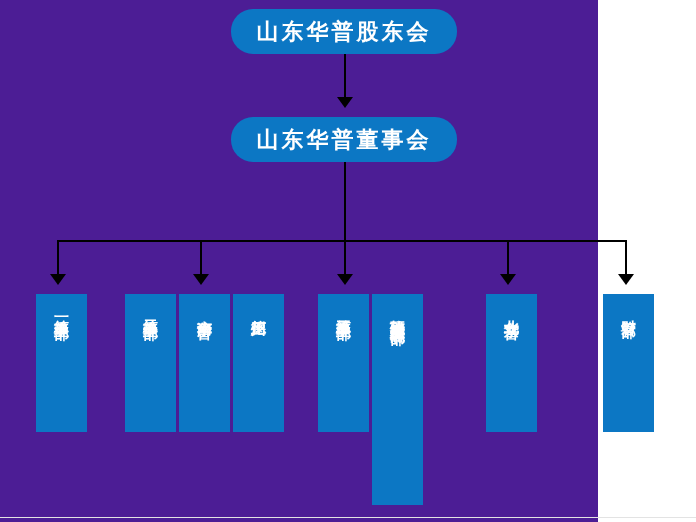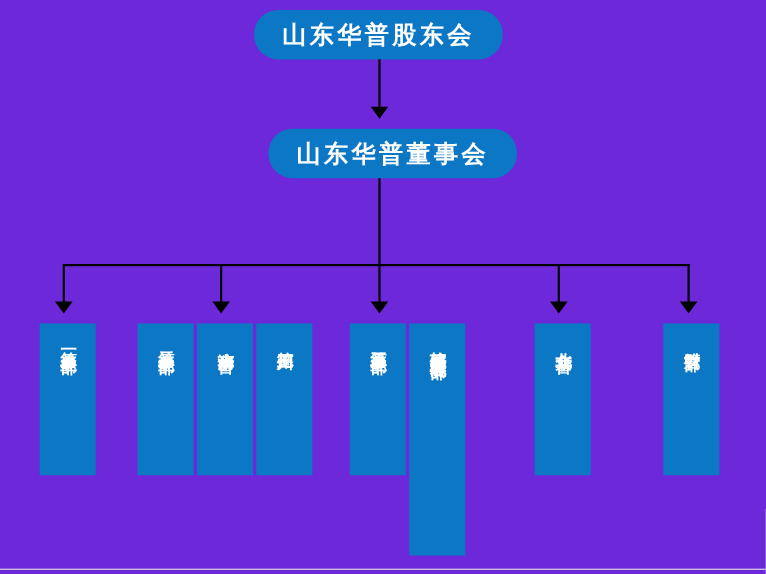--- a/index.html
+++ b/index.html
@@ -9,23 +9,23 @@
   body {
     width: 696px;
     height: 522px;
     background: #ffffff;
     font-family: "Liberation Sans", "DejaVu Sans", sans-serif;
     overflow: hidden;
   }
 
   #chart-canvas {
     position: relative;
-    width: 696px;
+    width: 598px;
     height: 522px;
-    background: #6d28d9;
+    background: #4c1d95;
     text-align: center;
   }
 
   
   .node-rounded {
     position: absolute;
     background: #0c77c4;
     border-radius: 22px;
     display: flex;
     align-items: center;
@@ -95,21 +95,21 @@
 
 <div id="chart-canvas">
 
   <div class="node-rounded" style="left:231px; top:9px; width:226px; height:45px;">
     <span class="node-text">山东华普股东会</span>
   </div>
 
   <div class="conn-v" style="left:344px; top:54px; height:45px;"></div>
   <div class="arrow-down" style="left:337px; top:97px;"></div>
 
-  <div class="node-rounded" style="left:244px; top:117px; width:226px; height:45px;">
+  <div class="node-rounded" style="left:231px; top:117px; width:226px; height:45px;">
     <span class="node-text">山东华普董事会</span>
   </div>
 
   <div class="conn-v" style="left:344px; top:162px; height:79px;"></div>
   <div class="conn-h" style="left:58px; top:240px; width:569px;"></div>
 
   <div class="conn-v" style="left:57px; top:240px; height:36px;"></div>
   <div class="arrow-down" style="left:50px; top:274px;"></div>
 
   <div class="conn-v" style="left:200px; top:240px; height:36px;"></div>

